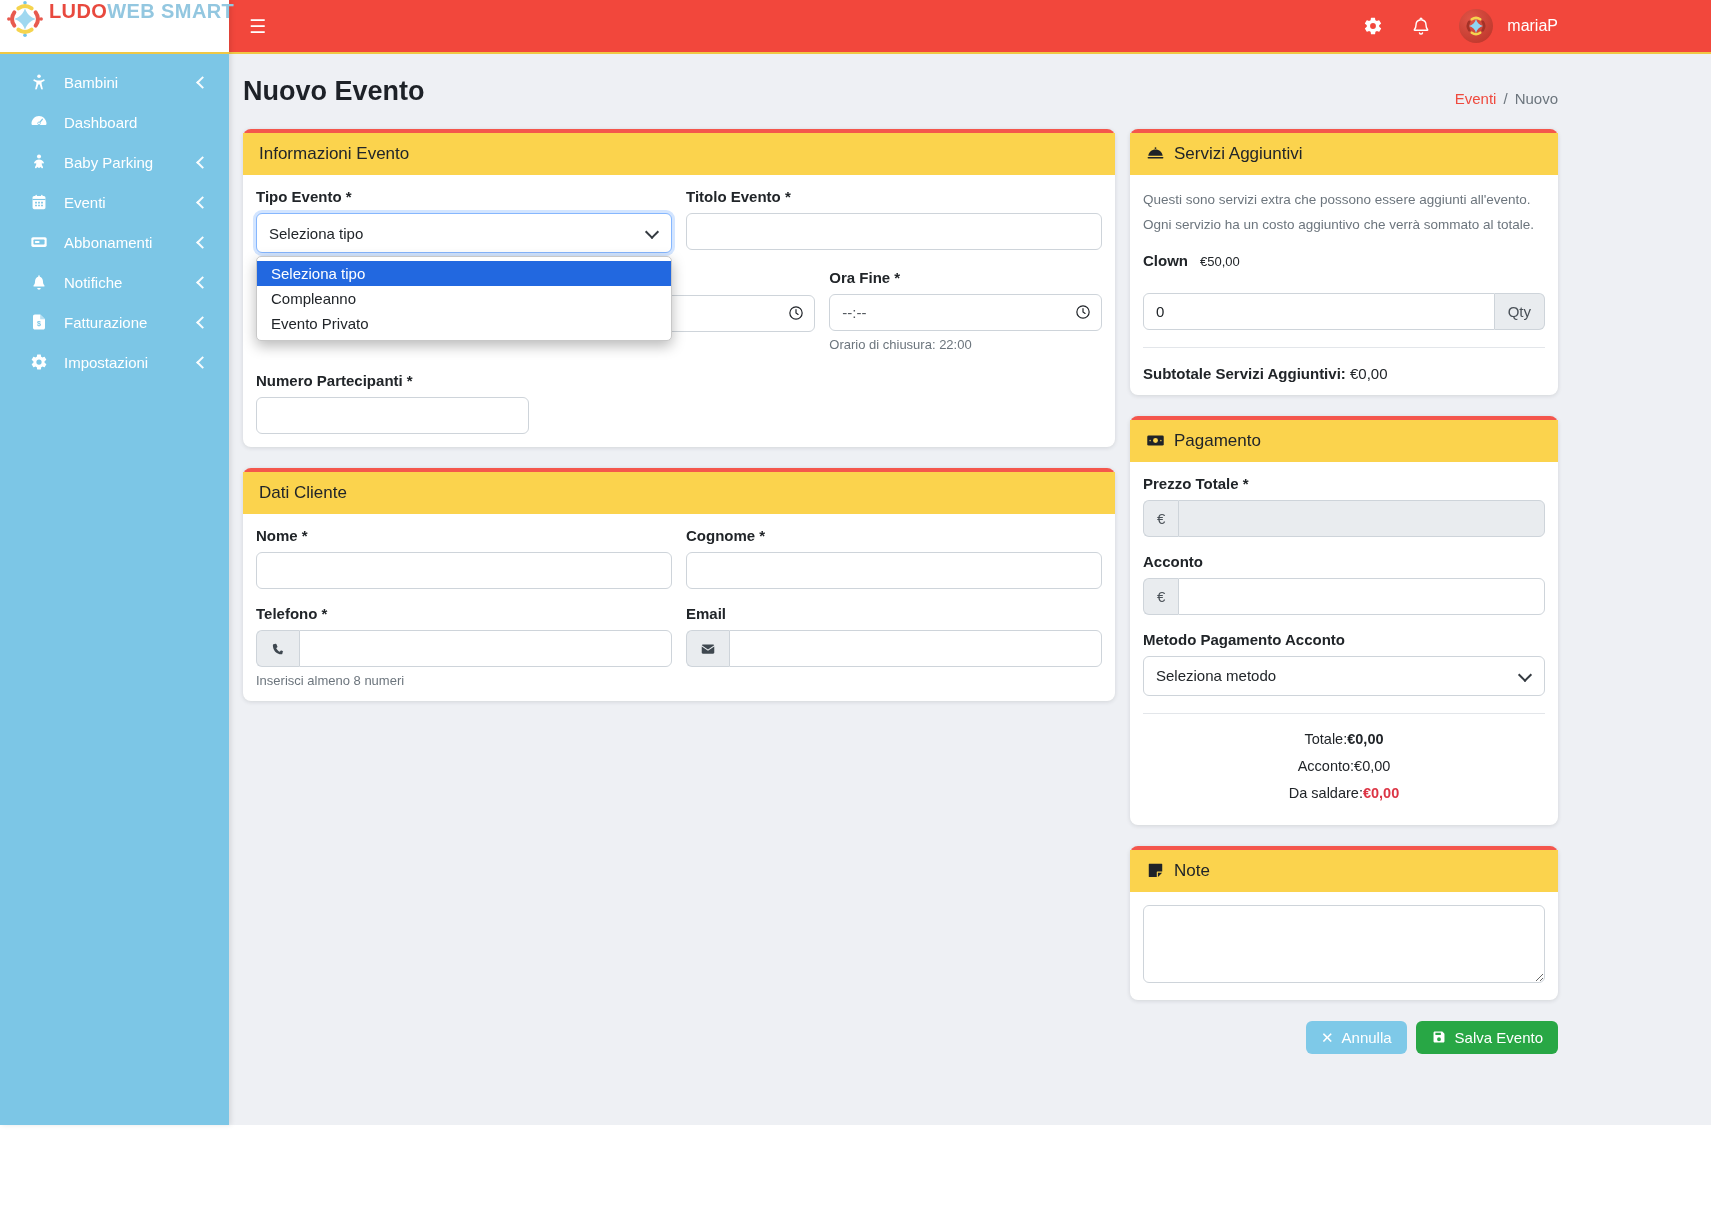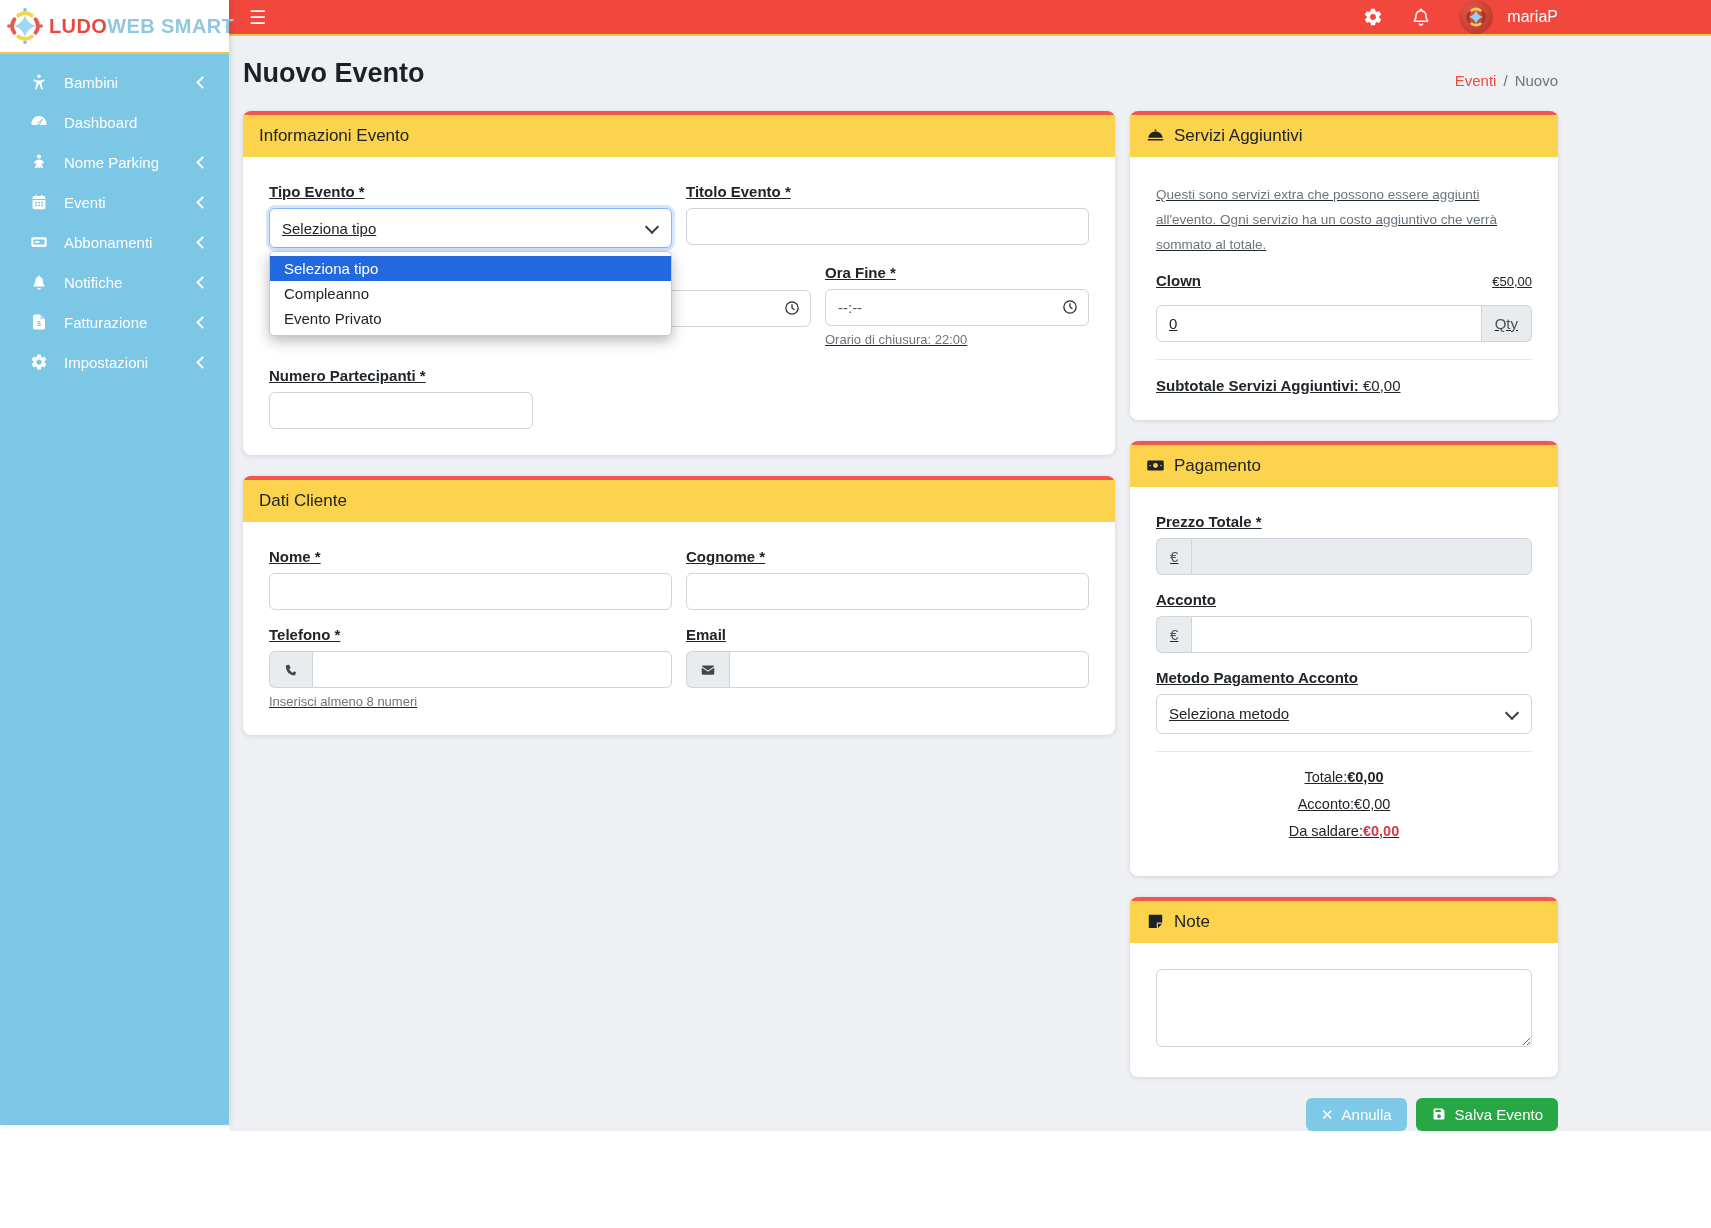--- a/index.html
+++ b/index.html
@@ -5,21 +5,21 @@
   html,body{margin:0;padding:0;}
   body{
     width:1711px;height:1228px;overflow:hidden;background:#ffffff;
     font-family:"Liberation Sans","DejaVu Sans",sans-serif;color:#212529;
     -webkit-font-smoothing:antialiased;
   }
   .app{display:flex;height:1125px;}
 
   
   .sidebar{width:229px;flex:0 0 229px;background:#7cc6e6;box-shadow:2px 0 5px rgba(0,0,0,.10);z-index:5;}
-  .logo-block{height:52px;background:#fff;border-bottom:2px solid #f0c845;display:flex;align-items:center;padding:0 6px;gap:5px;}
+  .logo-block{height:52px;background:#fff;border-bottom:2px solid #f0c845;display:flex;padding:0 6px;gap:5px;}
   .logo-text{font-size:20px;font-weight:800;letter-spacing:.4px;white-space:nowrap;}
   .logo-ludo{color:#e8493e;}
   .logo-rest{color:#93c7e0;}
   .nav{padding-top:8px;}
   .nav-item{display:flex;align-items:center;height:40px;padding:0 22px 0 30px;color:#fff;font-size:15px;gap:16px;cursor:pointer;}
   .nav-item .ico{width:18px;height:18px;display:flex;align-items:center;justify-content:center;flex:0 0 18px;}
   .nav-item svg{width:18px;height:18px;fill:#fff;}
   .chev{width:7px;height:7px;border-left:2px solid #fff;border-bottom:2px solid #fff;transform:rotate(45deg);margin-left:auto;opacity:.95;}
 
   
@@ -43,21 +43,21 @@
   .bc-sep{margin:0 7px;color:#6c757d;}
 
   .columns{display:flex;gap:15px;align-items:flex-start;}
   .col-left{width:872px;flex:0 0 872px;}
   .col-right{flex:1;min-width:0;}
 
   
   .card{background:#fff;border-radius:8px;border-top:4px solid #f4564c;box-shadow:0 1px 4px rgba(40,50,60,.14);margin-bottom:21px;}
   .card-header{background:#fbd34d;padding:11px 16px;font-size:17px;color:#212529;display:flex;align-items:center;gap:9px;}
   .card-header svg{width:19px;height:19px;}
-  .card-body{padding:26px;position:relative;text-decoration:underline;}
+  .card-body{padding:13px;position:relative;}
 
   label,.lbl{display:block;font-size:15px;font-weight:700;color:#212529;margin-bottom:8px;}
   .lbl-spacer{height:18px;margin-bottom:8px;}
   .row{display:flex;gap:14px;margin-bottom:16px;}
   .row:last-child{margin-bottom:0;}
   .col{flex:1;min-width:0;}
   .col-third{flex:0 0 calc((100% - 28px)/3);min-width:0;}
 
   input[type=text]{width:100%;box-sizing:border-box;height:37px;border:1px solid #ced4da;border-radius:6px;padding:6px 12px;font-size:15px;font-family:inherit;color:#212529;background:#fff;outline:none;}
   input::placeholder{color:#555a60;opacity:1;}
@@ -76,21 +76,21 @@
   .dd-opt.selected{background:#2268e0;color:#fff;}
 
   .input-group{display:flex;width:100%;}
   .input-group input{border-radius:0 6px 6px 0;flex:1;min-width:0;}
   .ig-addon{background:#e9ecef;border:1px solid #ced4da;border-right:none;border-radius:6px 0 0 6px;padding:0 13px;display:flex;align-items:center;color:#495057;font-size:15px;}
   .ig-addon svg{width:16px;height:16px;}
   .input-group.addon-right input{border-radius:6px 0 0 6px;}
   .input-group.addon-right .ig-addon{border:1px solid #ced4da;border-left:none;border-radius:0 6px 6px 0;font-size:15px;color:#495057;}
 
   .desc{font-size:13.5px;color:#6c757d;line-height:1.85;margin:0 0 14px 0;}
-  .service-row{display:flex;justify-content:space-between;align-items:baseline;margin-bottom:16px;gap:12px;}
+  .service-row{display:flex;align-items:baseline;margin-bottom:24px;gap:12px;}
   .service-name{font-size:15px;font-weight:700;}
   .service-price{font-size:13px;color:#212529;}
   hr.div{border:none;border-top:1px solid #e3e6ea;margin:17px 0;}
   .subtotal{font-size:15px;}
   .subtotal b{font-weight:700;}
 
   .tot-row{display:flex;justify-content:center;font-size:14.5px;margin:11px 0;}
   .tot-row .tv-bold{font-weight:700;}
   .tot-row .tv-danger{font-weight:700;color:#dc3545;}
 
@@ -147,21 +147,21 @@
         </span>
         <span>Dashboard</span>
       </div>
       <div class="nav-item">
         <span class="ico">
           <svg viewBox="0 0 24 24">
               <circle cx="12" cy="4.6" r="2.7"></circle>
               <path d="M12 8.6c-2.8 0-5.2 1.5-6.4 3.8-.3.6-.1 1.3.5 1.6.6.3 1.3.1 1.6-.5l.5-.9v2.9l-1.5 3.2c-.3.6 0 1.3.6 1.6.6.3 1.3 0 1.6-.6l.7-1.5c.6 1 1.7 1.6 2.4 1.6s1.8-.6 2.4-1.6l.7 1.5c.3.6 1 .9 1.6.6.6-.3.9-1 .6-1.6l-1.5-3.2v-2.9l.5.9c.3.6 1 .8 1.6.5.6-.3.8-1 .5-1.6C17.2 10.1 14.8 8.6 12 8.6z"></path>
             </svg>
         </span>
-        <span>Nome Parking</span>
+        <span>Baby Parking</span>
         <span class="chev"></span>
       </div>
       <div class="nav-item">
         <span class="ico">
           <svg viewBox="0 0 24 24">
               <path d="M8.2 2.2c.6 0 1 .5 1 1V4h5.6v-.8c0-.5.4-1 1-1s1 .5 1 1V4h1.7c1.2 0 2.1 1 2.1 2.1v13.3c0 1.2-1 2.1-2.1 2.1H5.5c-1.2 0-2.1-1-2.1-2.1V6.1C3.4 5 4.3 4 5.5 4h1.7v-.8c0-.5.4-1 1-1z"></path>
               <rect x="3.4" y="7.9" width="17.2" height="1.5" fill="#7cc6e6"></rect>
               <g fill="#7cc6e6">
                 <rect x="6.8" y="11.8" width="2.4" height="2.2" rx=".3"></rect>
                 <rect x="10.8" y="11.8" width="2.4" height="2.2" rx=".3"></rect>

